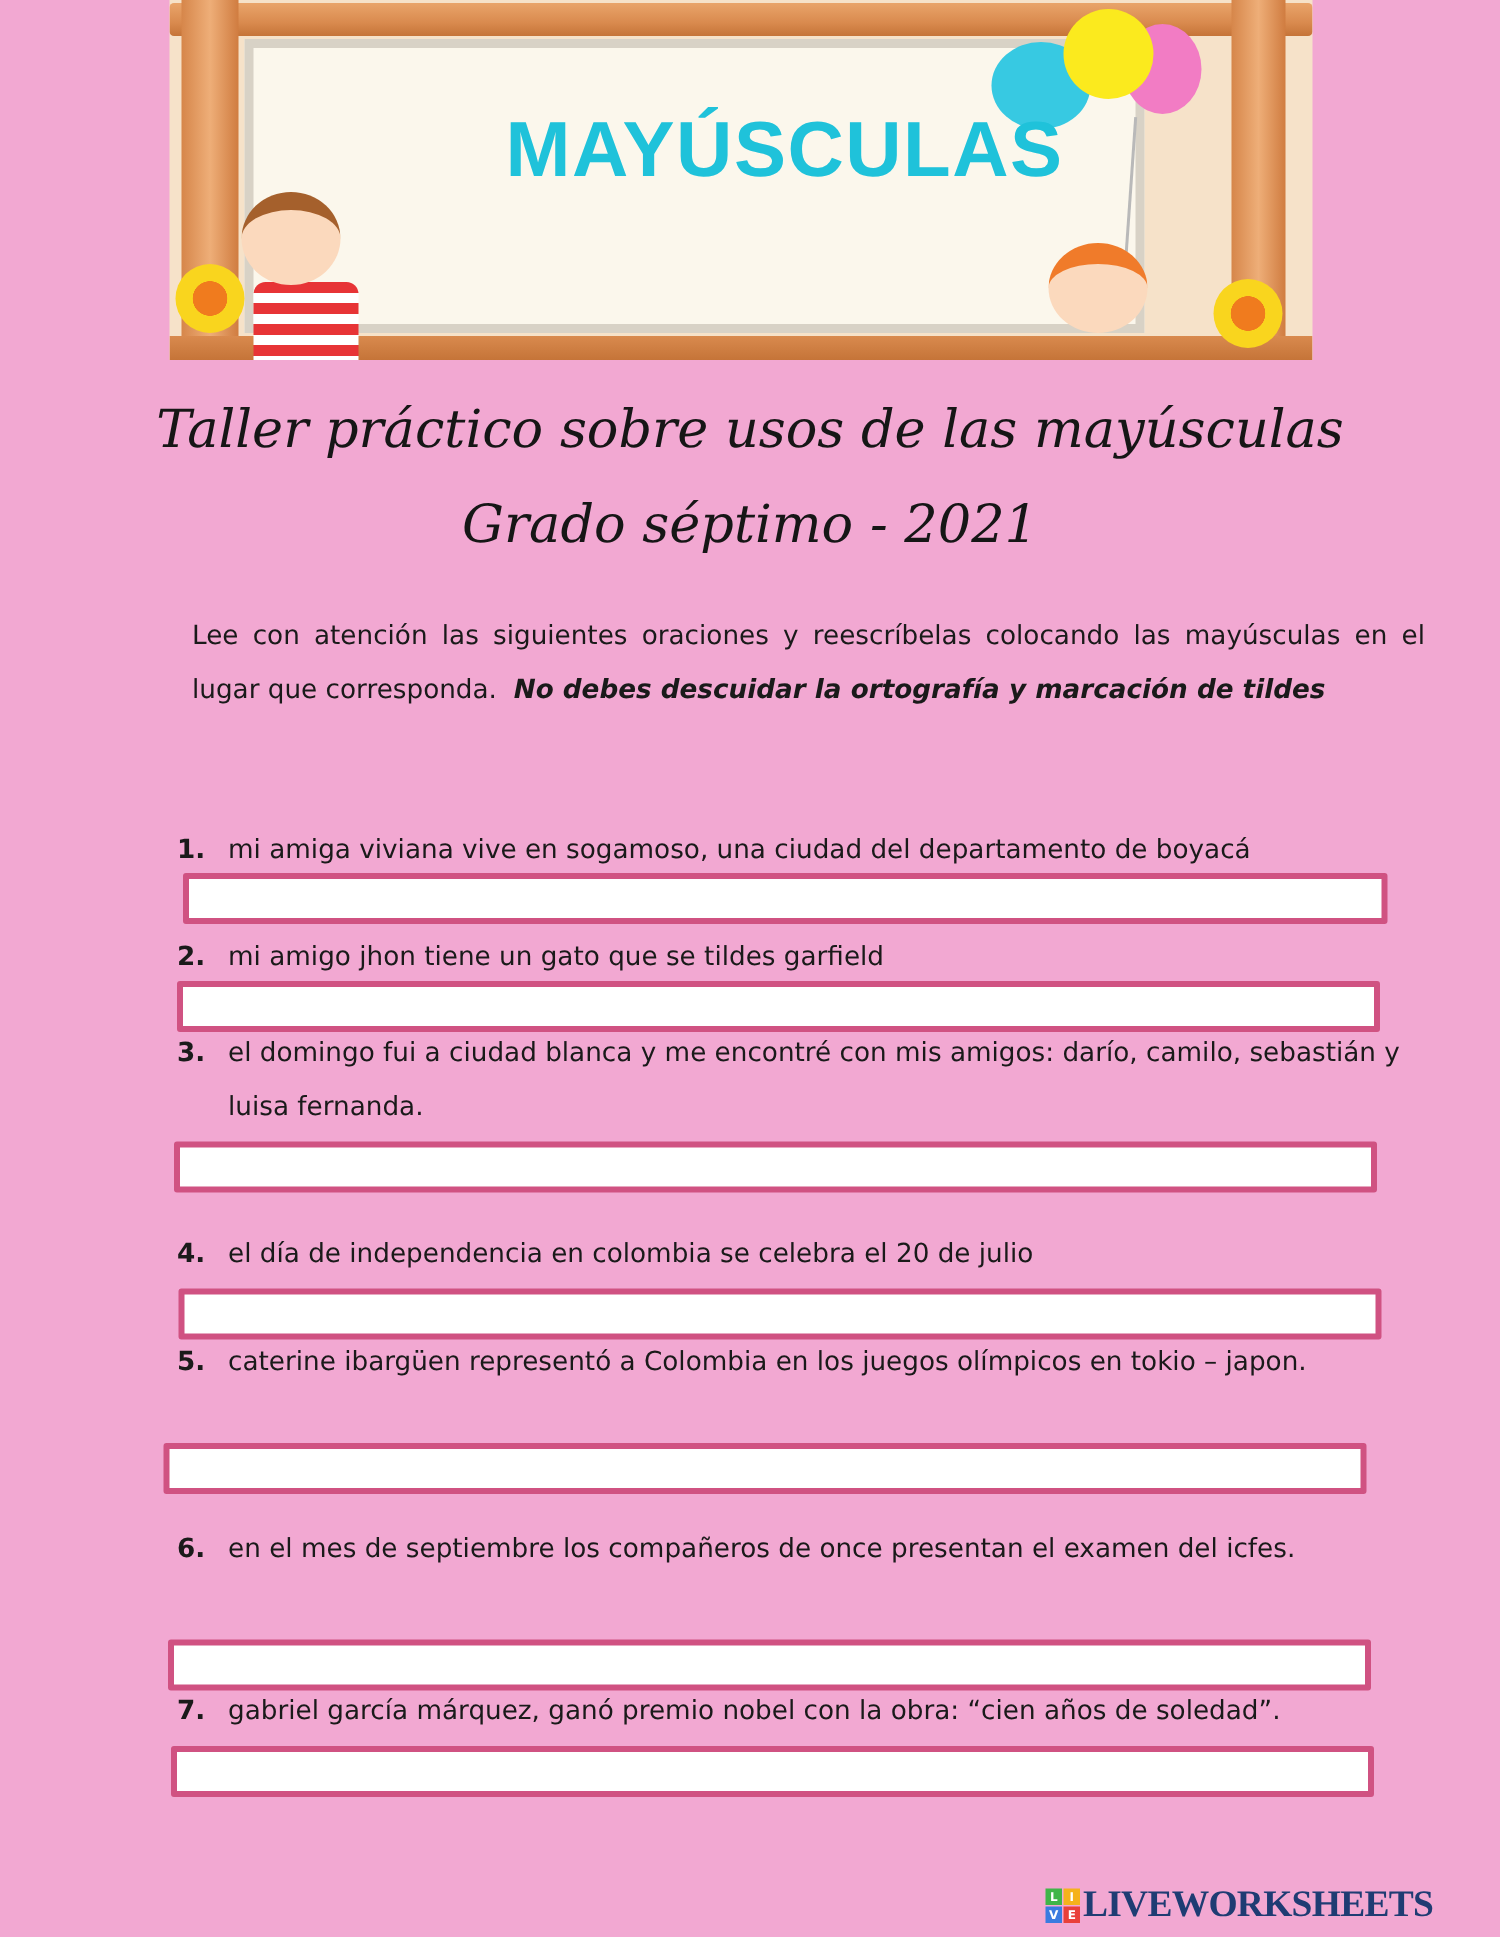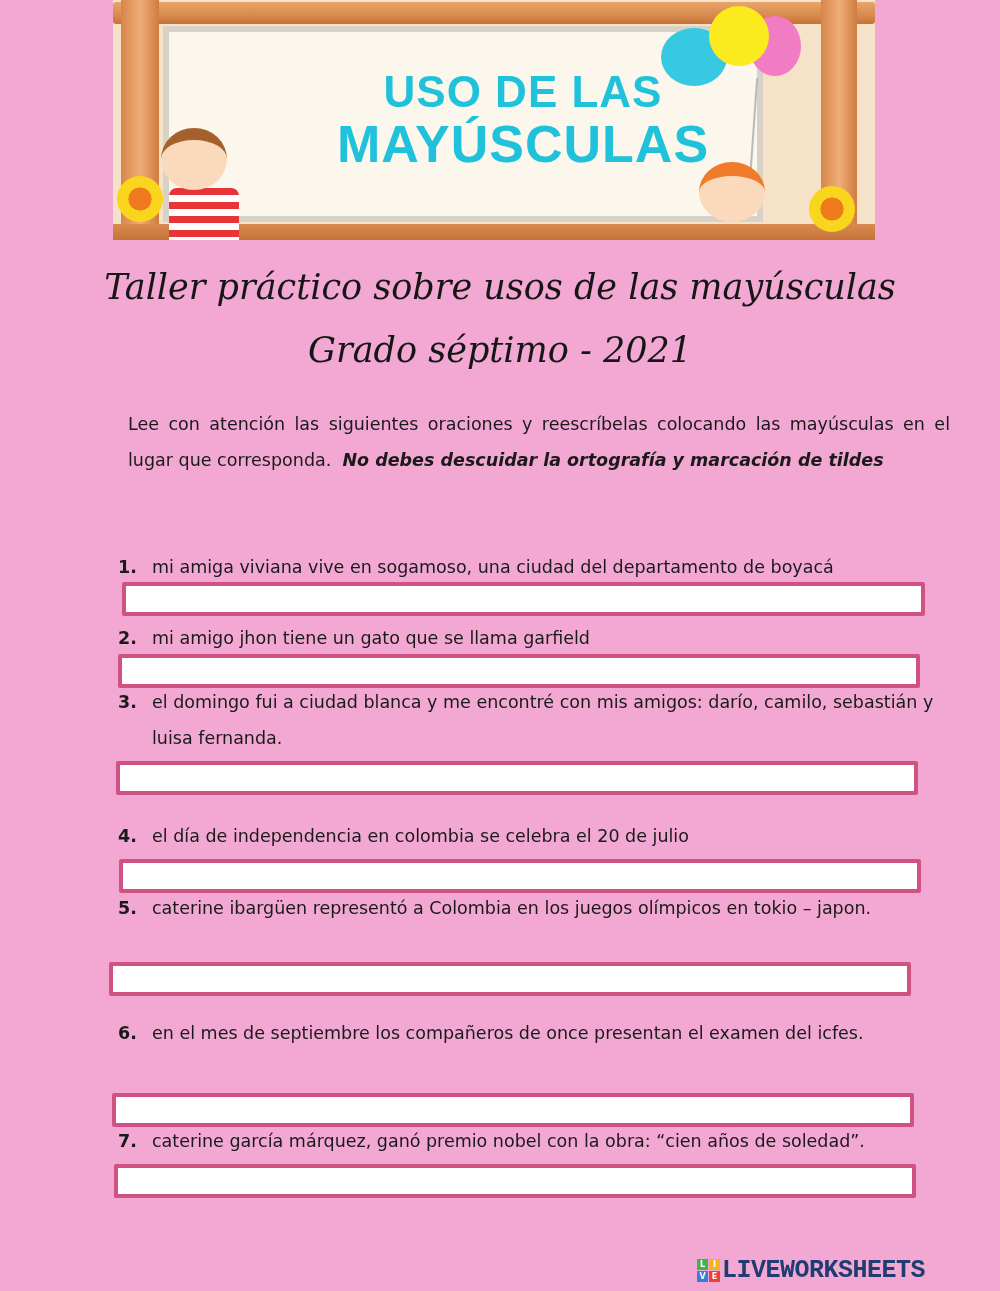--- a/index.html
+++ b/index.html
@@ -69,37 +69,36 @@
   .answer {
     position: absolute; height: 34px; box-sizing: border-box;
     background: #ffffff; border: 4px solid #d05282; border-radius: 2px;
     outline: none; padding: 0 8px; font-size: 16px;
     font-family: "DejaVu Sans", sans-serif;
   }
 
   .logo { position: absolute; left: 697px; top: 1255px; height: 30px; display: flex; align-items: center; }
   .logo-grid { display: grid; grid-template-columns: 11px 11px; grid-template-rows: 11px 11px; gap: 1px; margin-right: 2px; }
   .logo-grid span { font-size: 8px; font-weight: bold; color: #fff; display:flex; align-items:center; justify-content:center; font-family: "DejaVu Sans", sans-serif; }
-  .logo-text { font-family: Liberation Mono, monospace; font-weight: bold; font-size: 25px; color: #1f3c73; letter-spacing: -0.5px; }
+  .logo-text { font-family: Liberation Serif, serif; font-weight: bold; font-size: 25px; color: #1f3c73; letter-spacing: -0.5px; }
 </style>
 </head>
 <body>
 
 <div class="banner">
   <div class="board"></div>
   <div class="wood-top"></div>
   <div class="post-left"></div>
   <div class="post-right"></div>
   <div class="wood-bottom"></div>
   <div class="string"></div>
   <div class="balloon b-blue"></div>
   <div class="balloon b-pink"></div>
   <div class="balloon b-yellow"></div>
   <div class="banner-title">
-    <span class="l1">USO DE LAS</span>
     <span class="l2">MAYÚSCULAS</span>
   </div>
   <div class="kid1-body"></div>
   <div class="kid1-head"></div>
   <div class="kid2-head"></div>
   <div class="sunflower sf1"></div>
   <div class="sunflower sf2"></div>
 </div>
 
 <div class="title t1">Taller práctico sobre usos de las mayúsculas</div>
@@ -111,21 +110,21 @@
 </div>
 
 <div class="q" style="top:549px;">
   <span class="num">1.</span>
   <span class="txt">mi amiga viviana vive en sogamoso, una ciudad del departamento de boyacá</span>
 </div>
 <input class="answer" style="left: 122px; top: 582px; width: 803px;" type="text" value="">
 
 <div class="q" style="top:620px;">
   <span class="num">2.</span>
-  <span class="txt">mi amigo jhon tiene un gato que se llama garfield</span>
+  <span class="txt">mi amigo jhon tiene un gato que se tildes garfield</span>
 </div>
 <input class="answer" style="left: 118px; top: 654px; width: 802px;" type="text" value="">
 
 <div class="q" style="top:684px;">
   <span class="num">3.</span>
   <span class="txt">el domingo fui a ciudad blanca y me encontré con mis amigos: darío, camilo, sebastián y luisa fernanda.</span>
 </div>
 <input class="answer" style="left: 116px; top: 761px; width: 802px;" type="text" value="">
 
 <div class="q" style="top:818px;">
@@ -141,21 +140,21 @@
 <input class="answer" style="left: 109px; top: 962px; width: 802px;" type="text" value="">
 
 <div class="q" style="top:1015px;">
   <span class="num">6.</span>
   <span class="txt">en el mes de septiembre los compañeros de once presentan el examen del icfes.</span>
 </div>
 <input class="answer" style="left: 112px; top: 1093px; width: 802px;" type="text" value="">
 
 <div class="q" style="top:1123px; width:830px;">
   <span class="num">7.</span>
-  <span class="txt">caterine garcía márquez, ganó premio nobel con la obra: “cien años de soledad”.</span>
+  <span class="txt">gabriel garcía márquez, ganó premio nobel con la obra: “cien años de soledad”.</span>
 </div>
 <input class="answer" style="left: 114px; top: 1164px; width: 802px;" type="text" value="">
 
 <div class="logo">
   <div class="logo-grid">
     <span style="background:#3fb549;">L</span>
     <span style="background:#f5b21b;">I</span>
     <span style="background:#3a7be0;">V</span>
     <span style="background:#e9403a;">E</span>
   </div>

